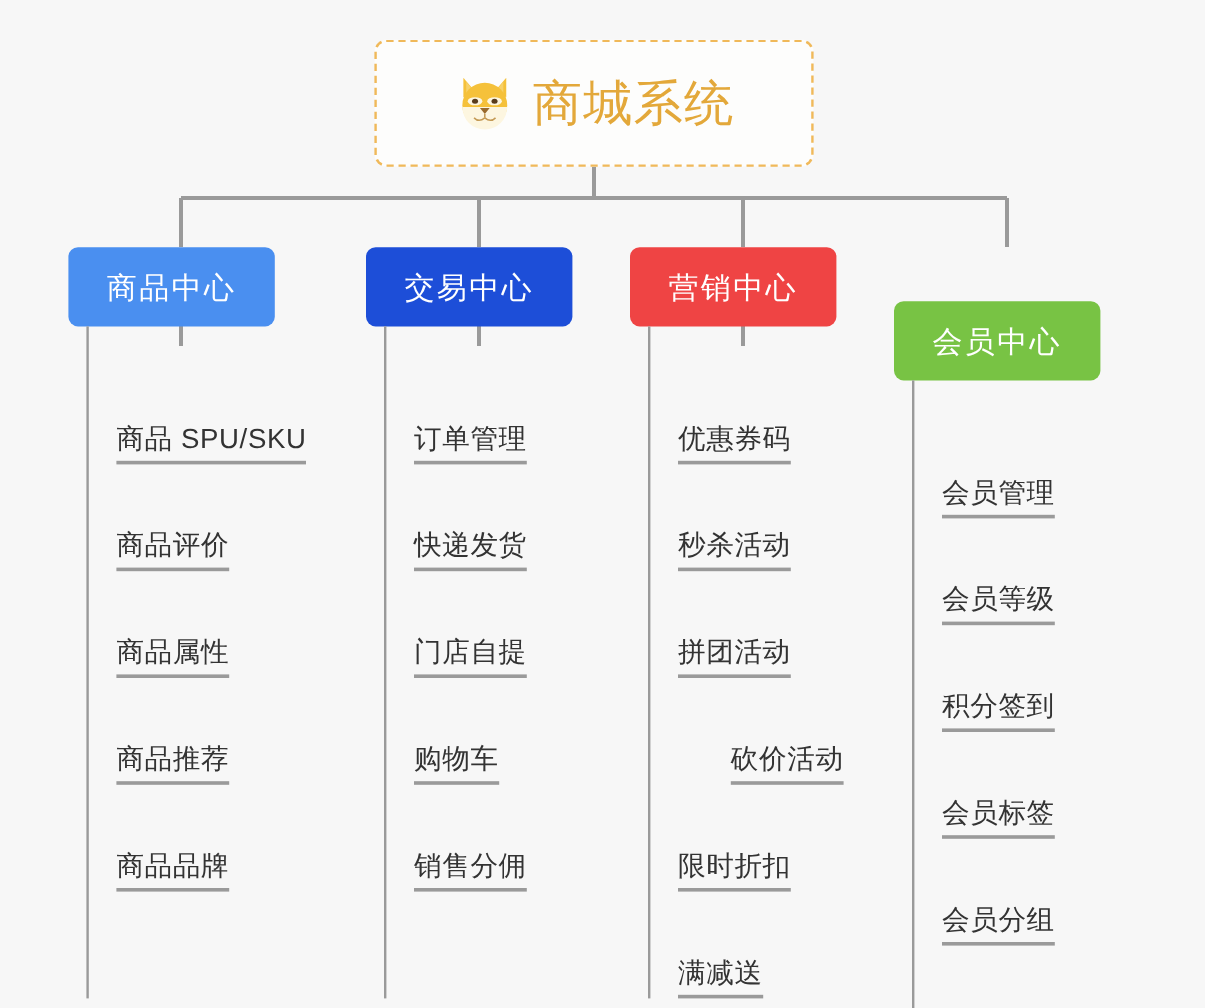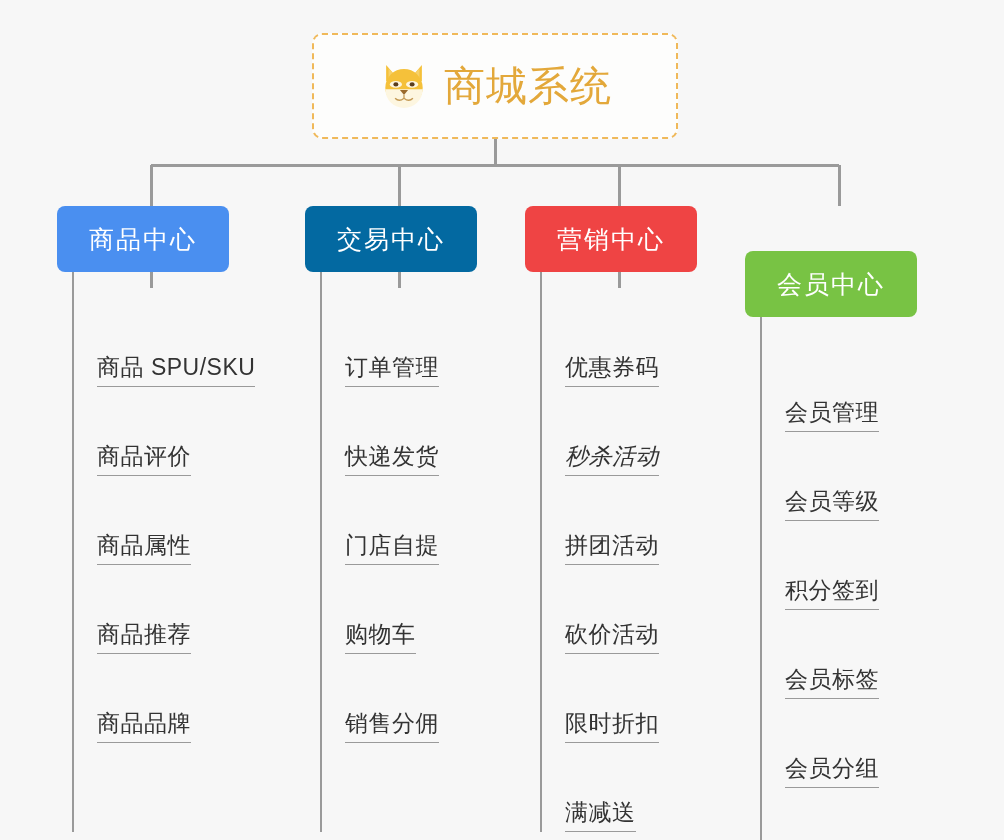--- a/index.html
+++ b/index.html
@@ -108,21 +108,21 @@
     padding-left: 24px;
     box-sizing: border-box;
   }
   .leaf-label {
     display: inline-block;
     font-size: 23px;
     line-height: 1.1;
     color: #333333;
     white-space: nowrap;
     padding-bottom: 6px;
-    border-bottom: 1px solid #84cc16;
+    border-bottom: 3px solid #84cc16;
     letter-spacing: 0.5px;
   }
 </style>
 </head>
 <body style="background: rgb(247, 247, 247);">
 
 <div id="mindmap">
 
   <div class="root-node" style="border-color: rgb(240, 185, 90);">
     <svg class="root-icon" viewBox="0 0 64 64" aria-hidden="true">
@@ -177,21 +177,21 @@
       <div class="leaf-item">
           <span class="leaf-label" style="border-bottom-color: rgb(154, 154, 154);">商品推荐</span>
         </div>
       <div class="leaf-item">
           <span class="leaf-label" style="border-bottom-color: rgb(154, 154, 154);">商品品牌</span>
         </div>
     </div>
   </div>
 
   <div class="column col-1">
-    <div class="cat-header" style="background: #0369a1;">
+    <div class="cat-header" style="background: #1d4ed8;">
       <span>交易中心</span>
     </div>
     <div class="leaf-list">
       <div class="leaf-trunk" style="background: rgb(154, 154, 154); height: 560px;"></div>
       <div class="leaf-item">
           <span class="leaf-label" style="border-bottom-color: rgb(154, 154, 154);">订单管理</span>
         </div>
       <div class="leaf-item">
           <span class="leaf-label" style="border-bottom-color: rgb(154, 154, 154);">快递发货</span>
         </div>
@@ -210,27 +210,27 @@
   <div class="column col-2">
     <div class="cat-header" style="background: #ef4444;">
       <span>营销中心</span>
     </div>
     <div class="leaf-list">
       <div class="leaf-trunk" style="background: rgb(154, 154, 154); height: 560px;"></div>
       <div class="leaf-item">
           <span class="leaf-label" style="border-bottom-color: rgb(154, 154, 154);">优惠券码</span>
         </div>
       <div class="leaf-item">
-          <span class="leaf-label" style="border-bottom-color: rgb(154, 154, 154); font-style: italic;">秒杀活动</span>
+          <span class="leaf-label" style="border-bottom-color: rgb(154, 154, 154);">秒杀活动</span>
         </div>
       <div class="leaf-item">
           <span class="leaf-label" style="border-bottom-color: rgb(154, 154, 154);">拼团活动</span>
         </div>
       <div class="leaf-item">
-          <span class="leaf-label" style="border-bottom-color: rgb(154, 154, 154);">砍价活动</span>
+          <span class="leaf-label" style="border-bottom-color: rgb(154, 154, 154); margin-left: 44px;">砍价活动</span>
         </div>
       <div class="leaf-item">
           <span class="leaf-label" style="border-bottom-color: rgb(154, 154, 154);">限时折扣</span>
         </div>
       <div class="leaf-item">
           <span class="leaf-label" style="border-bottom-color: rgb(154, 154, 154);">满减送</span>
         </div>
     </div>
   </div>
 

